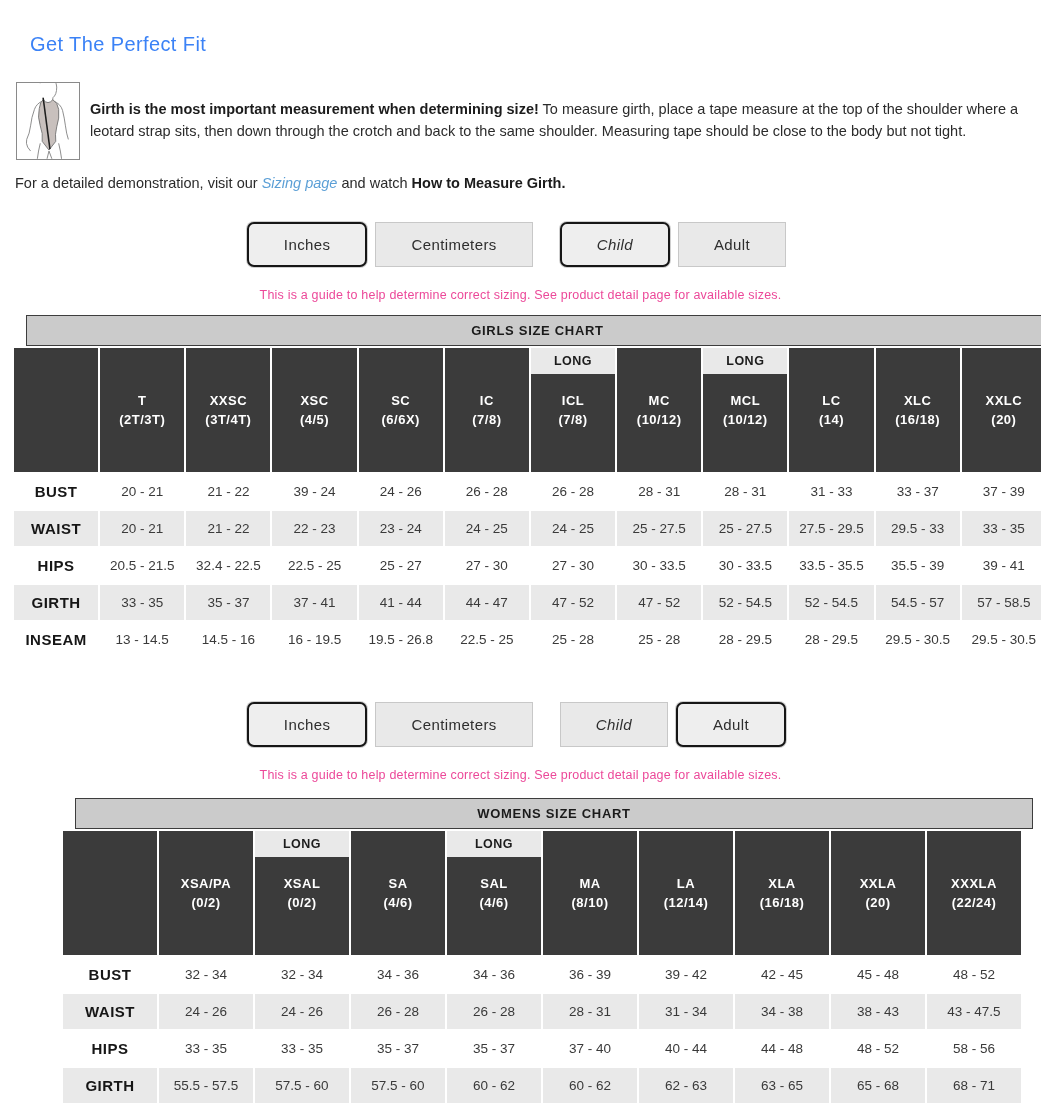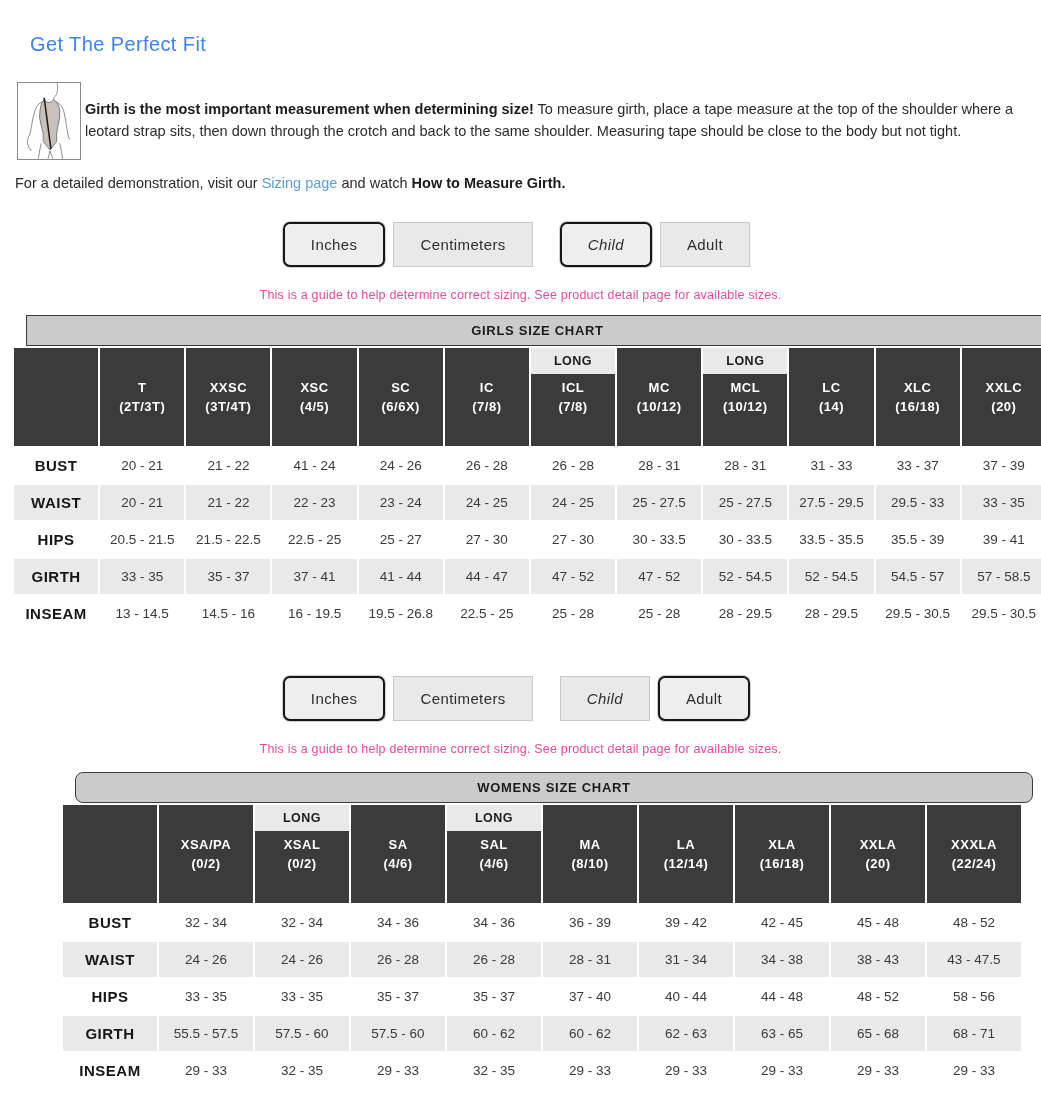--- a/index.html
+++ b/index.html
@@ -11,53 +11,53 @@
   }
   *{box-sizing:border-box;}
   html,body{margin:0;padding:0;}
   body{
     width:1041px;height:1112px;overflow:hidden;background:#fff;
     font-family:"Liberation Sans",sans-serif;color:#2e2e2e;
   }
   .page-title{
     margin:33px 0 0 30px;font-size:20px;font-weight:500;color:#3b82f6;letter-spacing:.4px;
   }
-  .intro{display:flex;align-items:flex-start;margin:26px 16px 0 16px;gap:4px;justify-content:flex-end;}
+  .intro{display:flex;align-items:flex-start;margin:26px 16px 0 16px;gap:10px;}
   .figure-box{width:64px;height:78px;border:1px solid #8a8a8a;flex:none;background:#fff;}
   .figure-box svg{display:block;width:100%;height:100%;}
   .intro-text{font-size:14.5px;line-height:22px;width:940px;color:#2b2b2b;padding-top:1px;}
   .b{font-weight:bold;color:#1c1c1c;}
   .demo-line{margin:15px 0 0 15px;font-size:14.5px;color:#2b2b2b;}
-  .demo-line a{color:var(--link);text-decoration:none;}
+  .demo-line a{color:var(--link);text-decoration:none;font-style:italic;}
   .toggle-row{display:flex;justify-content:center;align-items:center;margin-top:31px;}
   .toggle-row .tbtn{margin-right:8px;}
   .toggle-row .tbtn.gap{margin-left:19px;font-style:italic;}
   .tbtn{
-    height:45px;padding:0 26px;font-family:inherit;font-size:15px;letter-spacing:.4px;color:#2e2e2e;
+    height:45px;padding:0 35px;font-family:inherit;font-size:15px;letter-spacing:.4px;color:#2e2e2e;
     background:var(--btn-bg);border:1px solid #c8c8c8;border-radius:0;cursor:pointer;
   }
   .tbtn.selected{
     background:#eeeeee;border:2px solid #161616;border-radius:7px;box-shadow:0 0 0 1px #cfcfcf;
   }
   .note{margin-top:21px;text-align:center;font-size:12.5px;letter-spacing:.2px;color:#ec4899;}
   .chart-wrap{margin-top:13px;}
   .chart-wrap.girls{margin-left:14px;margin-top:13px;}
   .chart-wrap.womens{margin-left:63px;margin-top:16px;}
   .chart-caption{
     background:var(--caption-bg);border:1px solid #3d3d3d;height:31px;
     display:flex;align-items:center;justify-content:center;
     font-size:13px;font-weight:bold;letter-spacing:.7px;color:#1b1b1b;margin-left:12px;
   }
   .girls .chart-caption{width:1023px;}
-  .womens .chart-caption{width:958px;border-radius:8px;}
+  .womens .chart-caption{width:958px;}
   table.size-table{border-collapse:separate;border-spacing:2px;table-layout:fixed;margin-left:-2px;}
   .girls table.size-table{width:1036px;}
   .womens table.size-table{width:962px;}
   th.size-head{
-    background:var(--header-bg);color:#fff;height:98px;vertical-align:middle;
+    background:var(--header-bg);color:#fff;height:124px;vertical-align:middle;
     font-size:13px;font-weight:bold;letter-spacing:.5px;line-height:19px;
     position:relative;padding:0;margin-top:48px;
   }
   th.size-head.corner{background:var(--header-bg);}
   .long-strip{
     position:absolute;top:0;left:0;right:0;height:26px;background:var(--stripe-bg);
     color:#1c1c1c;display:flex;align-items:center;justify-content:center;
     font-size:12.5px;font-weight:bold;letter-spacing:.5px;
   }
   td.cell,td.row-label{height:35px;text-align:center;vertical-align:middle;padding:0;}
@@ -151,21 +151,21 @@
             <div>XXLC</div>
             <div>(20)</div>
           </th>
         </tr>
       </thead>
       <tbody>
         <tr>
           <td class="row-label">BUST</td>
           <td class="cell">20 - 21</td>
           <td class="cell">21 - 22</td>
-          <td class="cell">41 - 24</td>
+          <td class="cell">39 - 24</td>
           <td class="cell">24 - 26</td>
           <td class="cell">26 - 28</td>
           <td class="cell">26 - 28</td>
           <td class="cell">28 - 31</td>
           <td class="cell">28 - 31</td>
           <td class="cell">31 - 33</td>
           <td class="cell">33 - 37</td>
           <td class="cell">37 - 39</td>
         </tr>
         <tr class="striped">
@@ -178,21 +178,21 @@
           <td class="cell">24 - 25</td>
           <td class="cell">25 - 27.5</td>
           <td class="cell">25 - 27.5</td>
           <td class="cell">27.5 - 29.5</td>
           <td class="cell">29.5 - 33</td>
           <td class="cell">33 - 35</td>
         </tr>
         <tr>
           <td class="row-label">HIPS</td>
           <td class="cell">20.5 - 21.5</td>
-          <td class="cell">21.5 - 22.5</td>
+          <td class="cell">32.4 - 22.5</td>
           <td class="cell">22.5 - 25</td>
           <td class="cell">25 - 27</td>
           <td class="cell">27 - 30</td>
           <td class="cell">27 - 30</td>
           <td class="cell">30 - 33.5</td>
           <td class="cell">30 - 33.5</td>
           <td class="cell">33.5 - 35.5</td>
           <td class="cell">35.5 - 39</td>
           <td class="cell">39 - 41</td>
         </tr>

